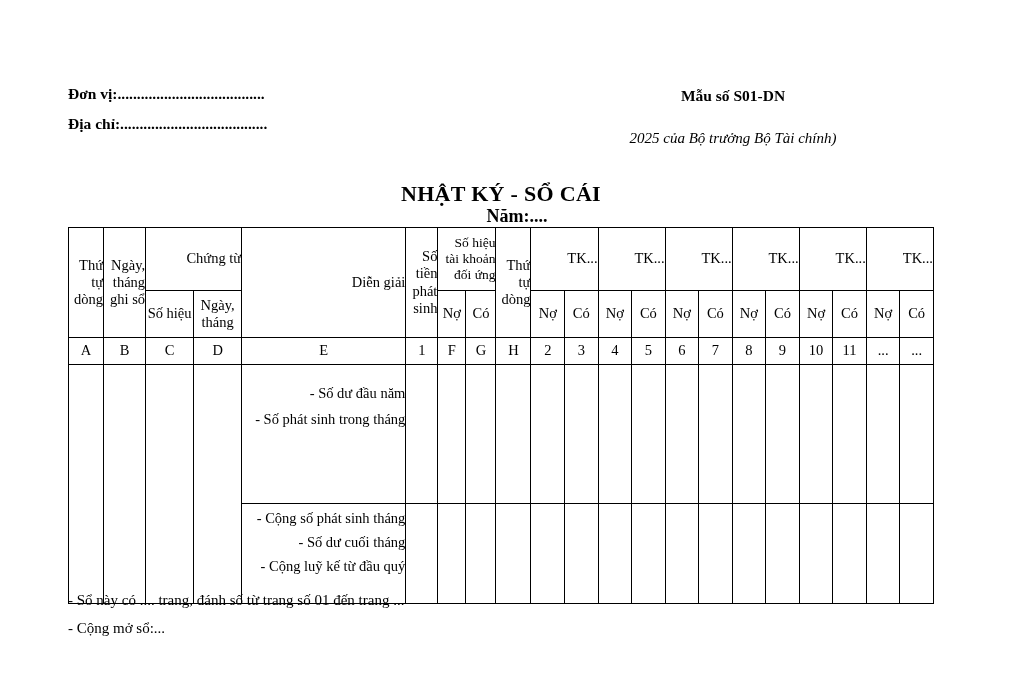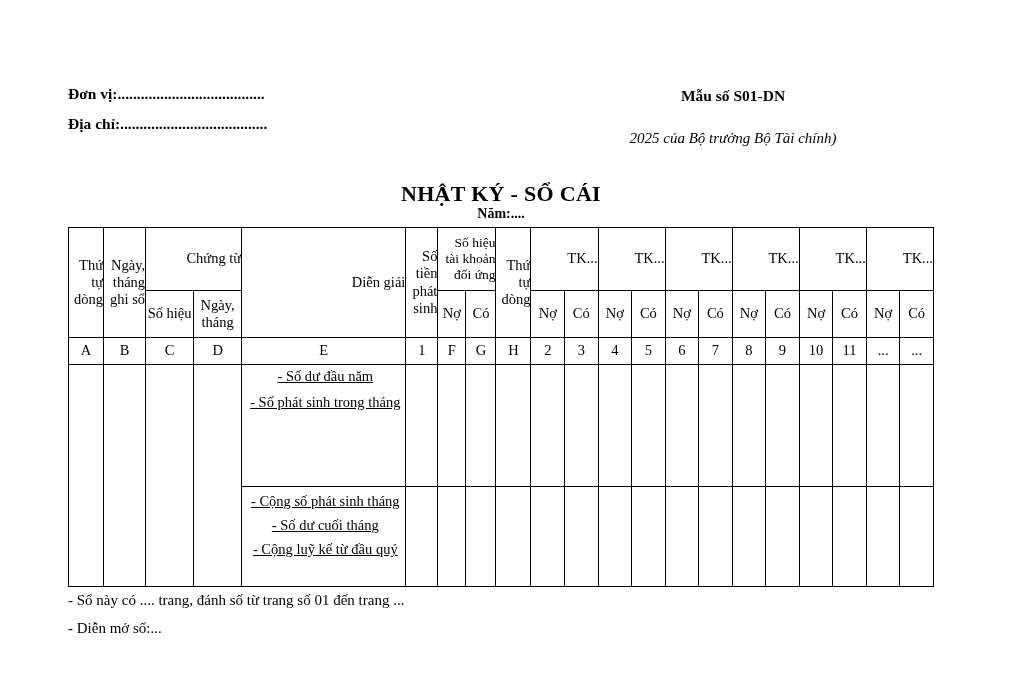--- a/index.html
+++ b/index.html
@@ -18,22 +18,22 @@
   .addr-line   { left: 68px; top: 115px; font-weight: bold; font-size: 15.5px; }
 
   
   .form-head   { left: 508px; top: 87px; width: 450px; text-align: center; }
   .form-number { font-weight: bold; font-size: 15.5px; margin-bottom: 3px; }
   .form-note   { font-style: italic; font-size: 15px; line-height: 20px; }
 
   
   .doc-title { left: 68px; top: 181px; width: 866px; text-align: center;
                font-weight: bold; font-size: 22px; letter-spacing: 0.3px; }
-  .year-line { left: 68px; top: 206px; width: 866px; text-align: center;
-               font-weight: bold; font-size: 14px; }
+  .year-line { left: 84px; top: 206px; width: 866px; text-align: center;
+               font-weight: bold; font-size: 18px; }
 
   
   table.ledger {
     position: absolute; left: 68px; top: 227px; width: 866px;
     border-collapse: collapse; table-layout: fixed;
   }
   .ledger th, .ledger td {
     border: 1px solid #000;
     font-weight: normal;
     font-size: 14.5px;
@@ -43,23 +43,22 @@
     padding: 0;
     overflow: hidden;
   }
   .r1 > th { height: 62px; text-align: right; }
   .r2 > th { height: 46px; }
   .codes > td { height: 26px; font-size: 14.5px; }
   .body1 > td { height: 121px; }
   .body2 > td { height: 96px; }
   th.tight { font-size: 13.5px; line-height: 1.2; }
   td.desc {
-    text-align: center; vertical-align: top;
-    padding: 0 0 0 3px;
-    text-decoration: underline;
+    text-align: right; vertical-align: top;
+    padding: 17px 0 0 3px;
   }
   td.desc p { margin: 0 0 3px 0; font-size: 14.5px; line-height: 23px; }
   .body2 td.desc { padding-top: 3px; }
   .body2 td.desc p { line-height: 22px; margin-bottom: 2px; }
 
   
   .footer-1 { left: 68px; top: 592px; font-size: 15px; }
   .footer-2 { left: 68px; top: 620px; font-size: 15px; }
 </style>
 </head>
@@ -206,13 +205,13 @@
         <td></td>
     <td></td>
         <td></td>
     <td></td>
         <td></td>
   </tr>
 </tbody>
   </table>
 
 <div class="abs footer-1">- Sổ này có .... trang, đánh số từ trang số 01 đến trang ...</div>
-<div class="abs footer-2">- Diễn mở sổ:...</div>
+<div class="abs footer-2">- Cộng mở sổ:...</div>
 
 </body></html>

